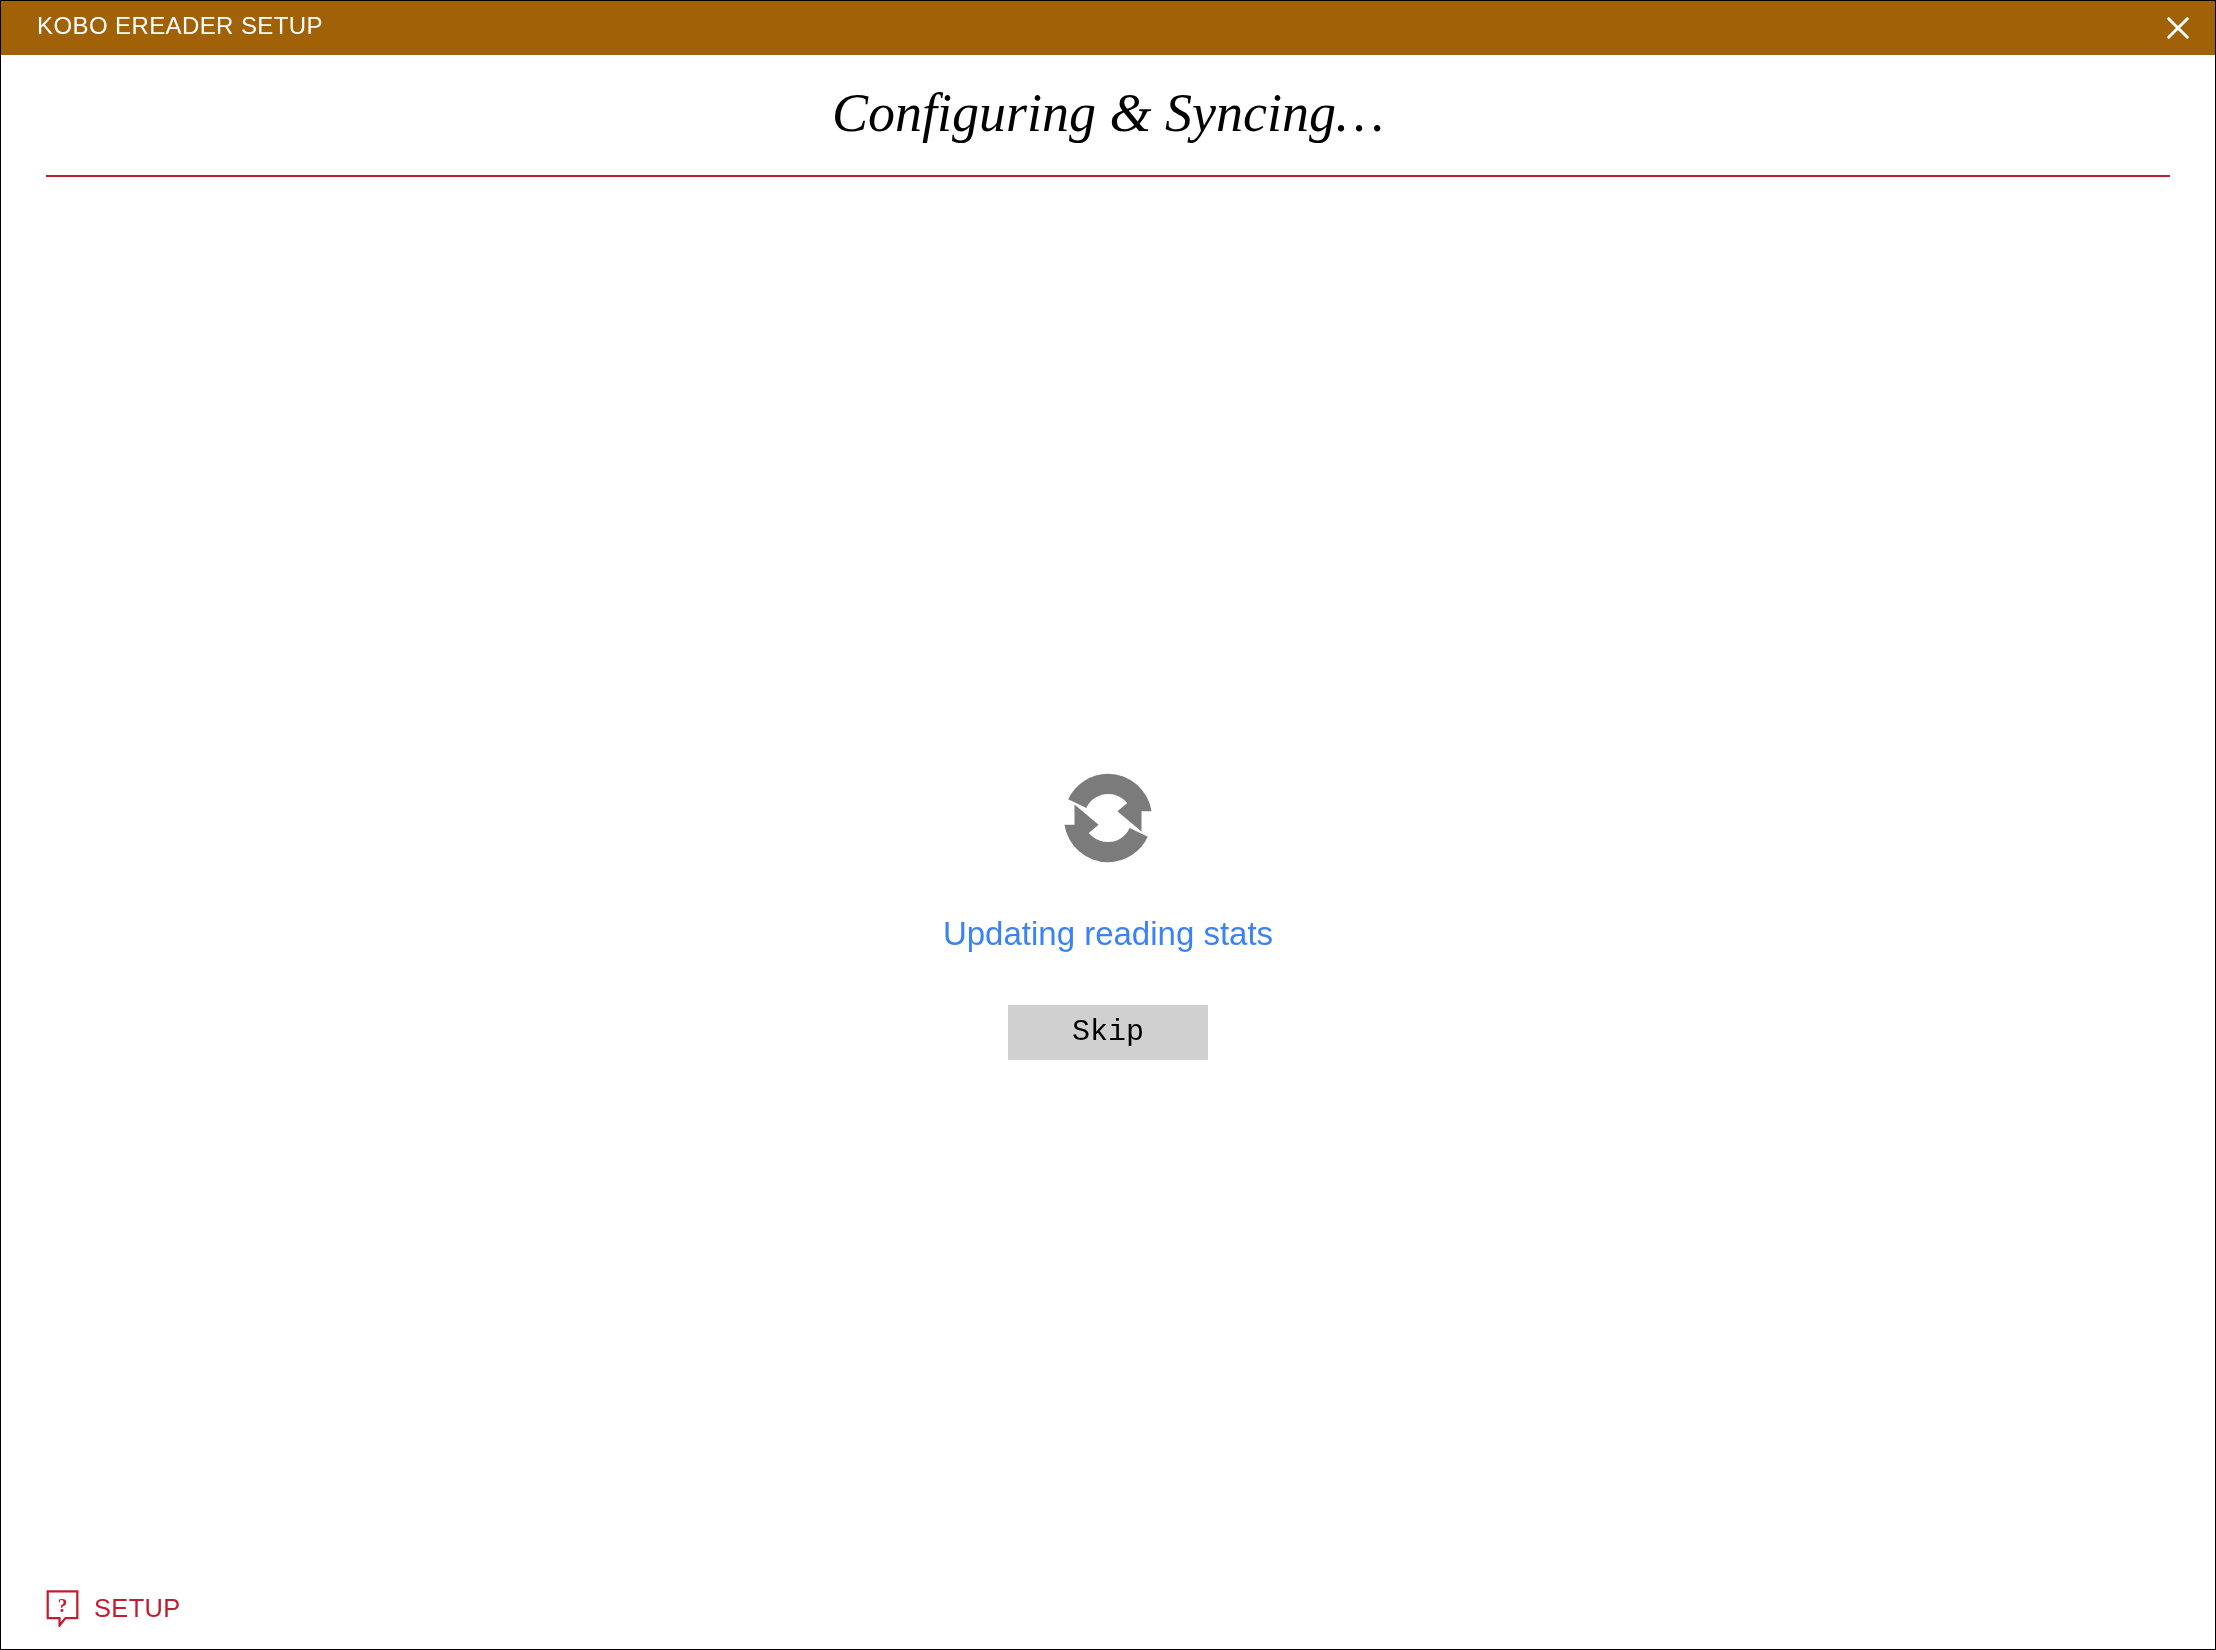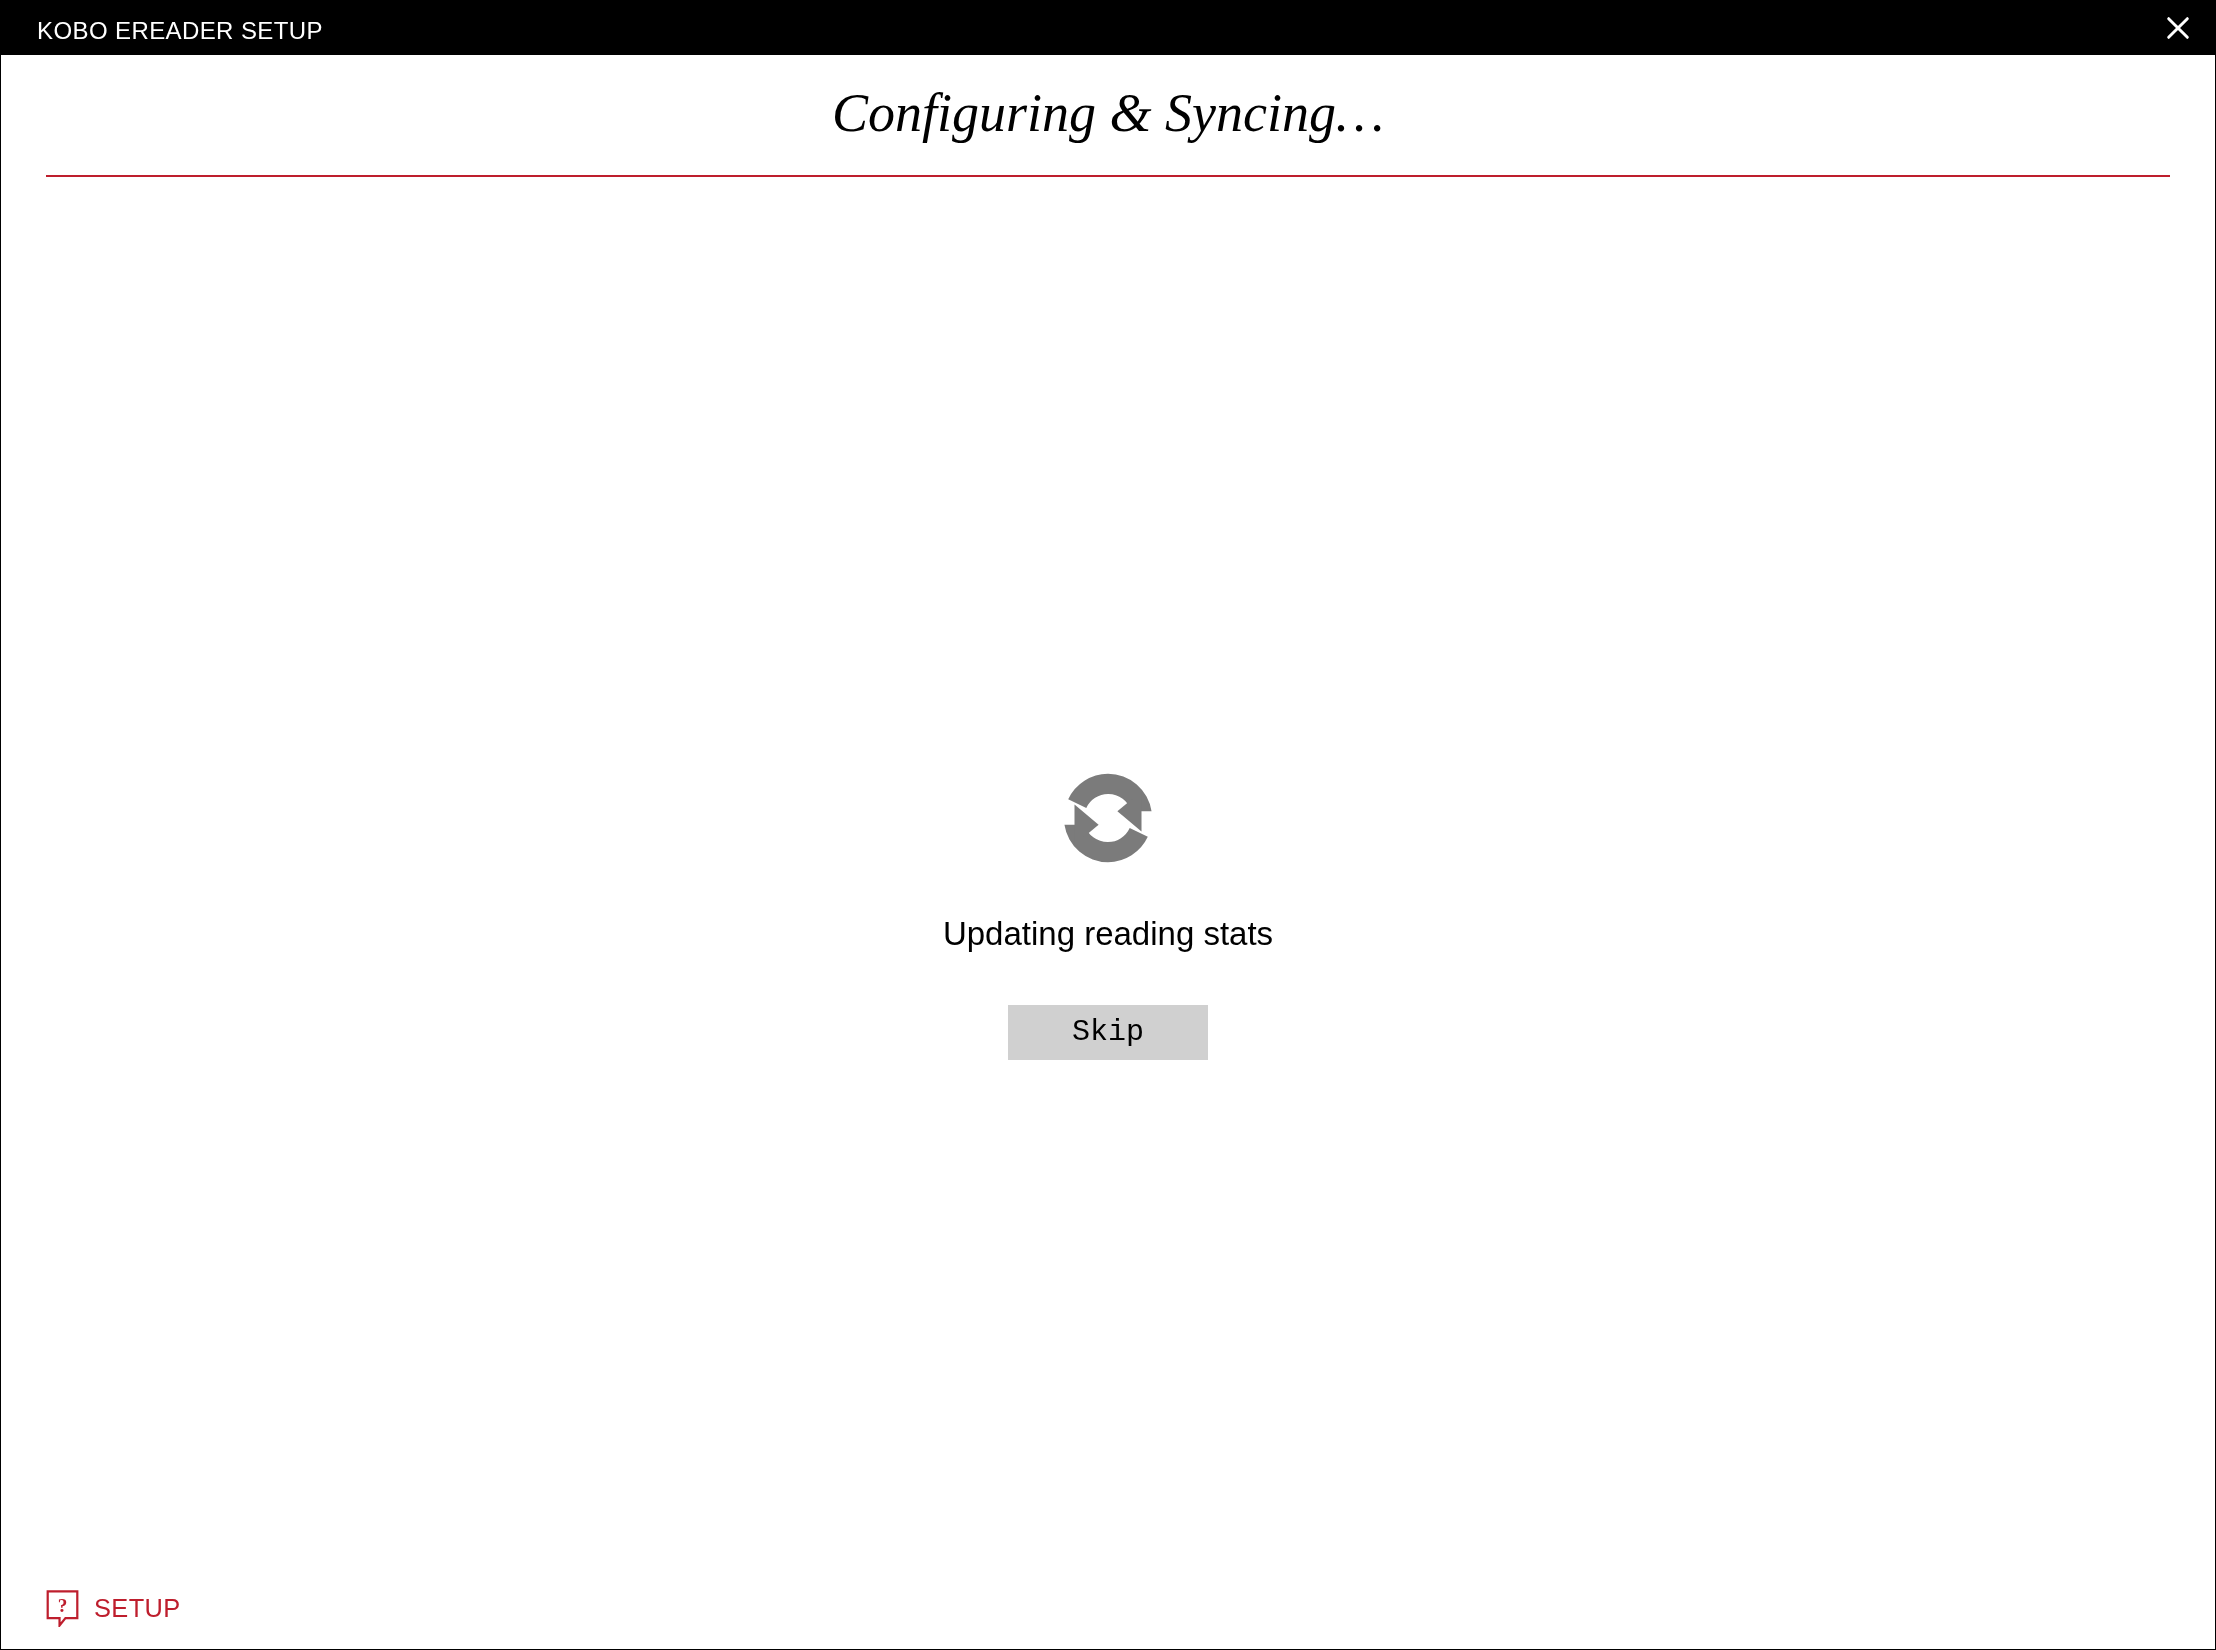--- a/index.html
+++ b/index.html
@@ -13,24 +13,24 @@
       background: #fff;
       border: 1.5px solid #000;
       width: 100vw;
       height: 100vh;
       display: flex;
       flex-direction: column;
       overflow: hidden;
     }
     
     .titlebar {
-      background: #000000;
+      background: #a16207;
       color: #fff;
       display: flex;
-      align-items: flex-end;
+      align-items: flex-start;
       justify-content: space-between;
       padding: 10.5px 21px 10.5px 36px;
       flex-shrink: 0;
     }
     
     .titlebar-title {
       font-size: 24px;
       font-weight: 400;
       letter-spacing: 0.4px;
     }
@@ -85,21 +85,21 @@
       margin-top: -15px;
     }
     
     .sync-icon {
       width: 134px;
       height: 134px;
     }
     
     .status-text {
       font-size: 33px;
-      color: #000000;
+      color: #3b82f6;
       font-weight: 400;
     }
     
     .skip-btn {
       background: #d0d0d0;
       border: none;
       font-size: 30px;
       font-family: Liberation Mono, monospace;
       padding: 10.5px 64px;
       cursor: pointer;

